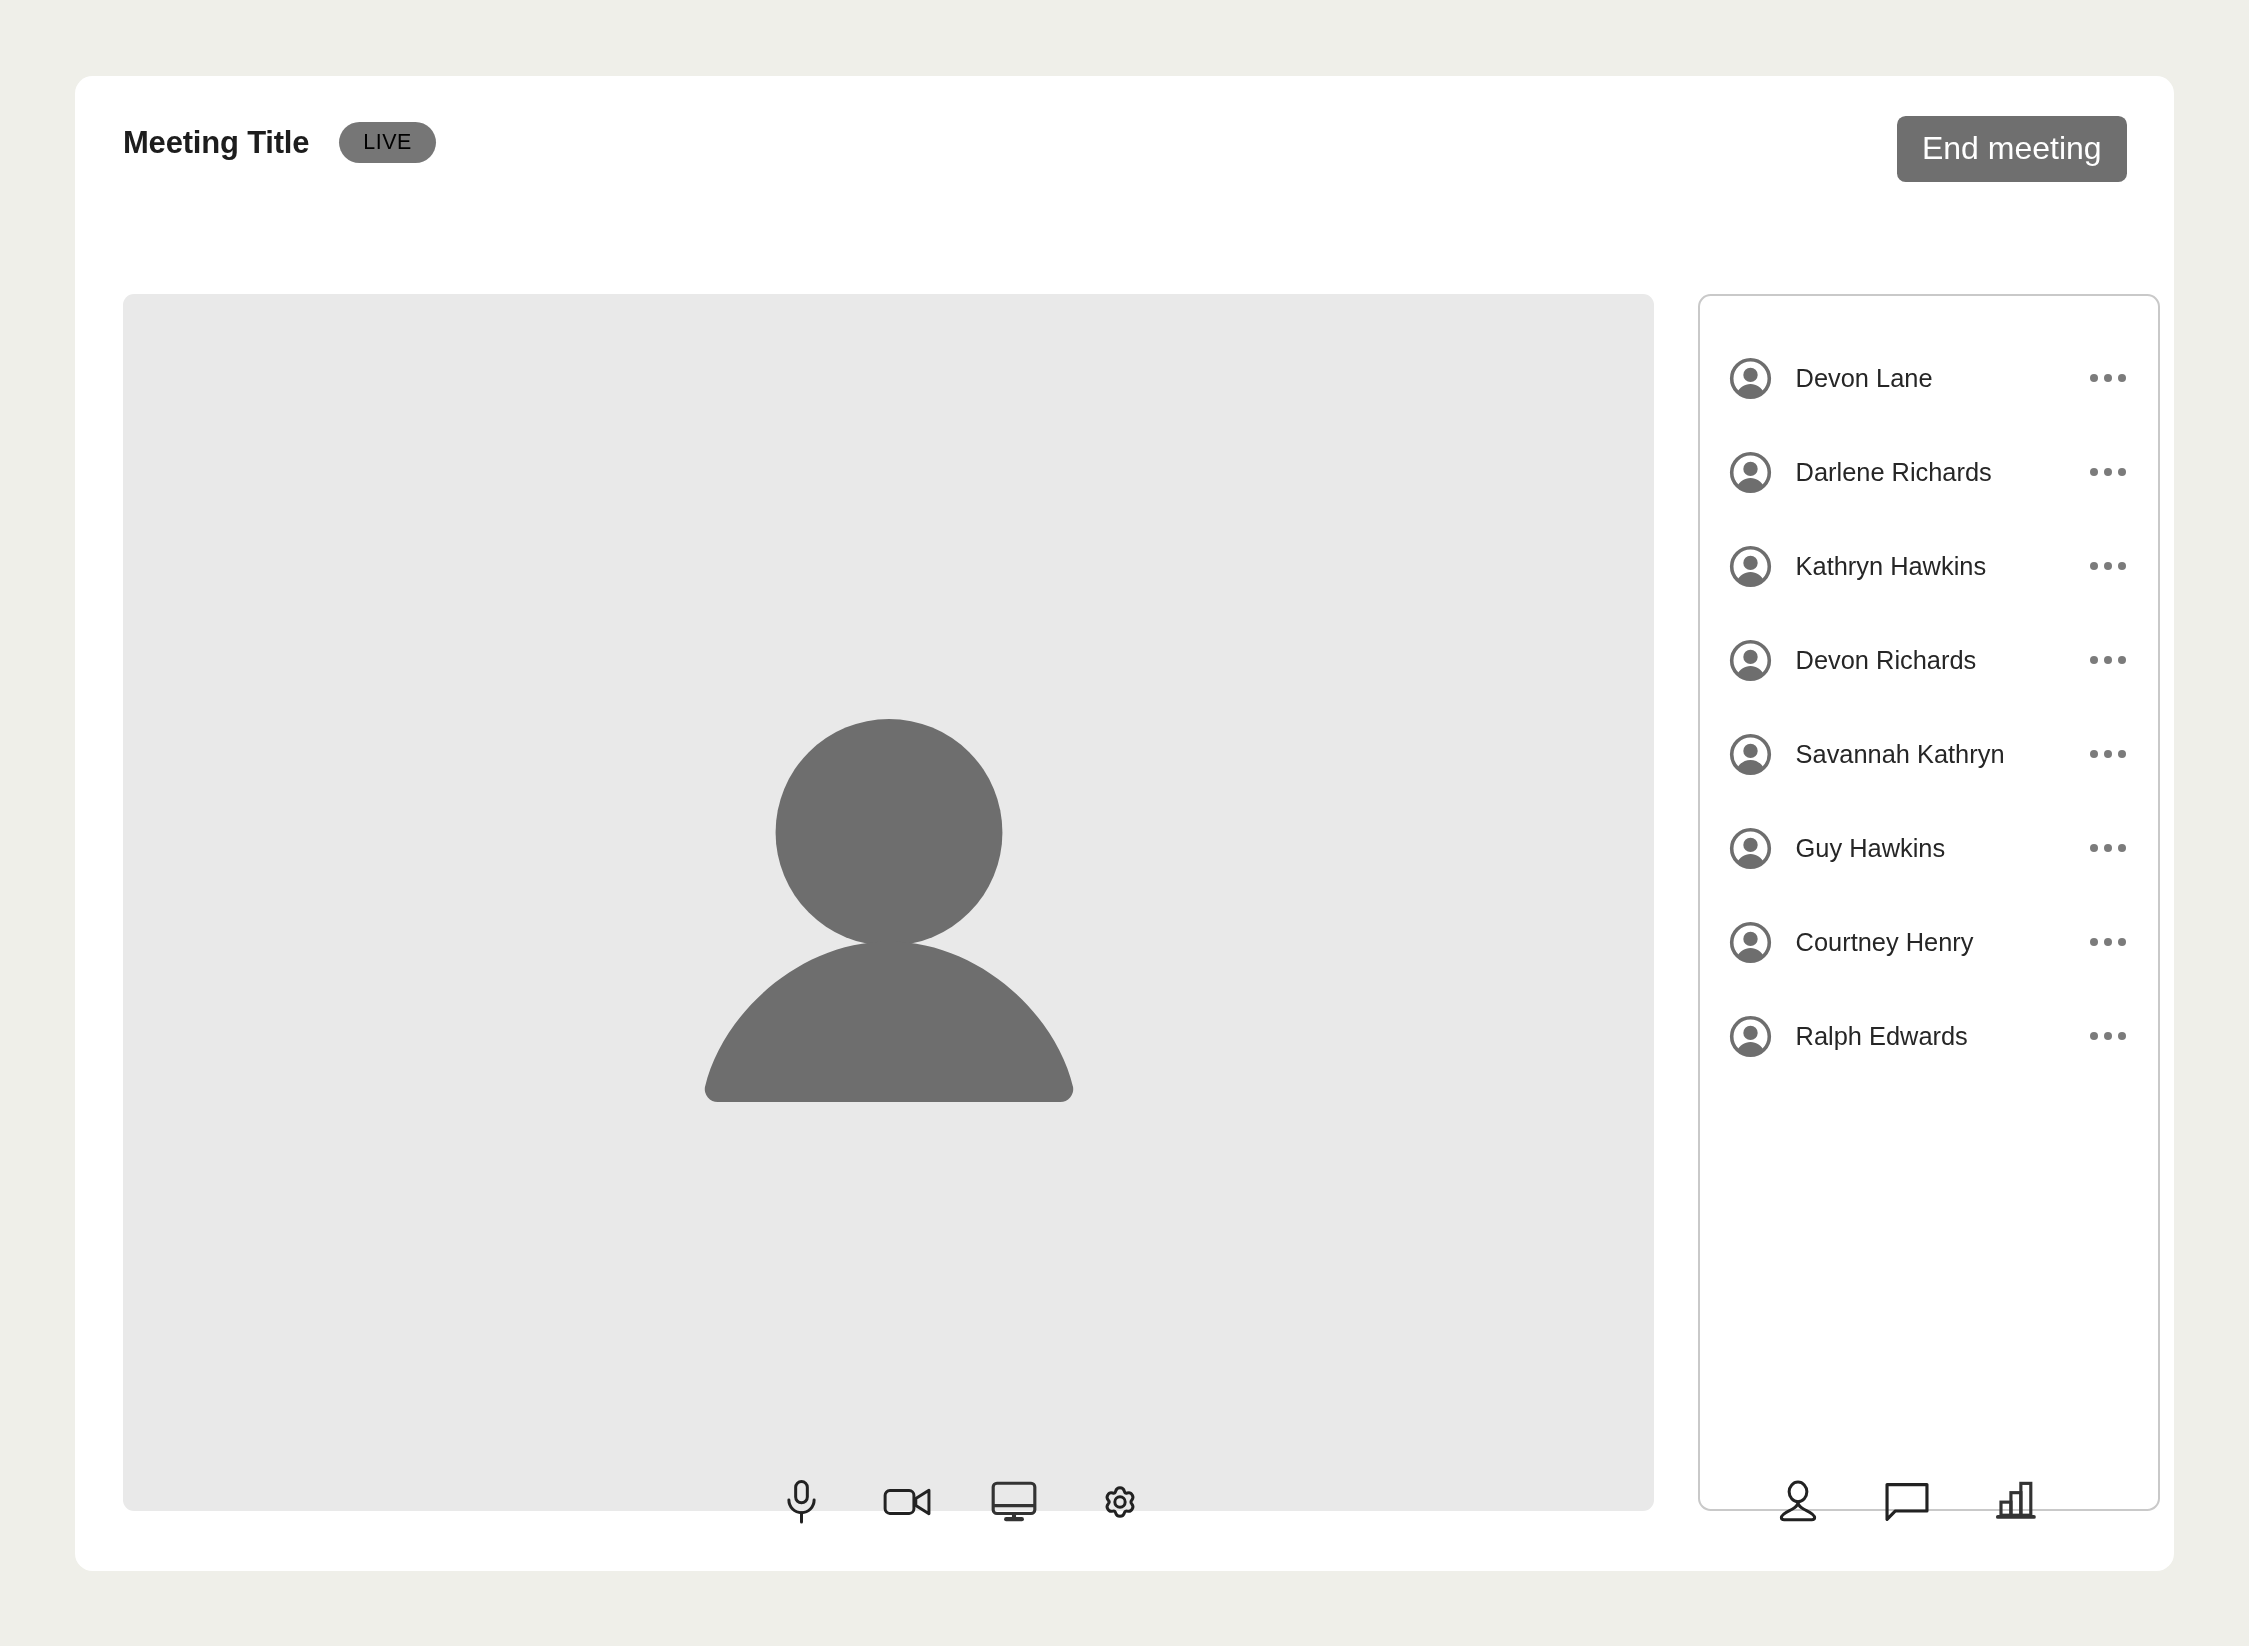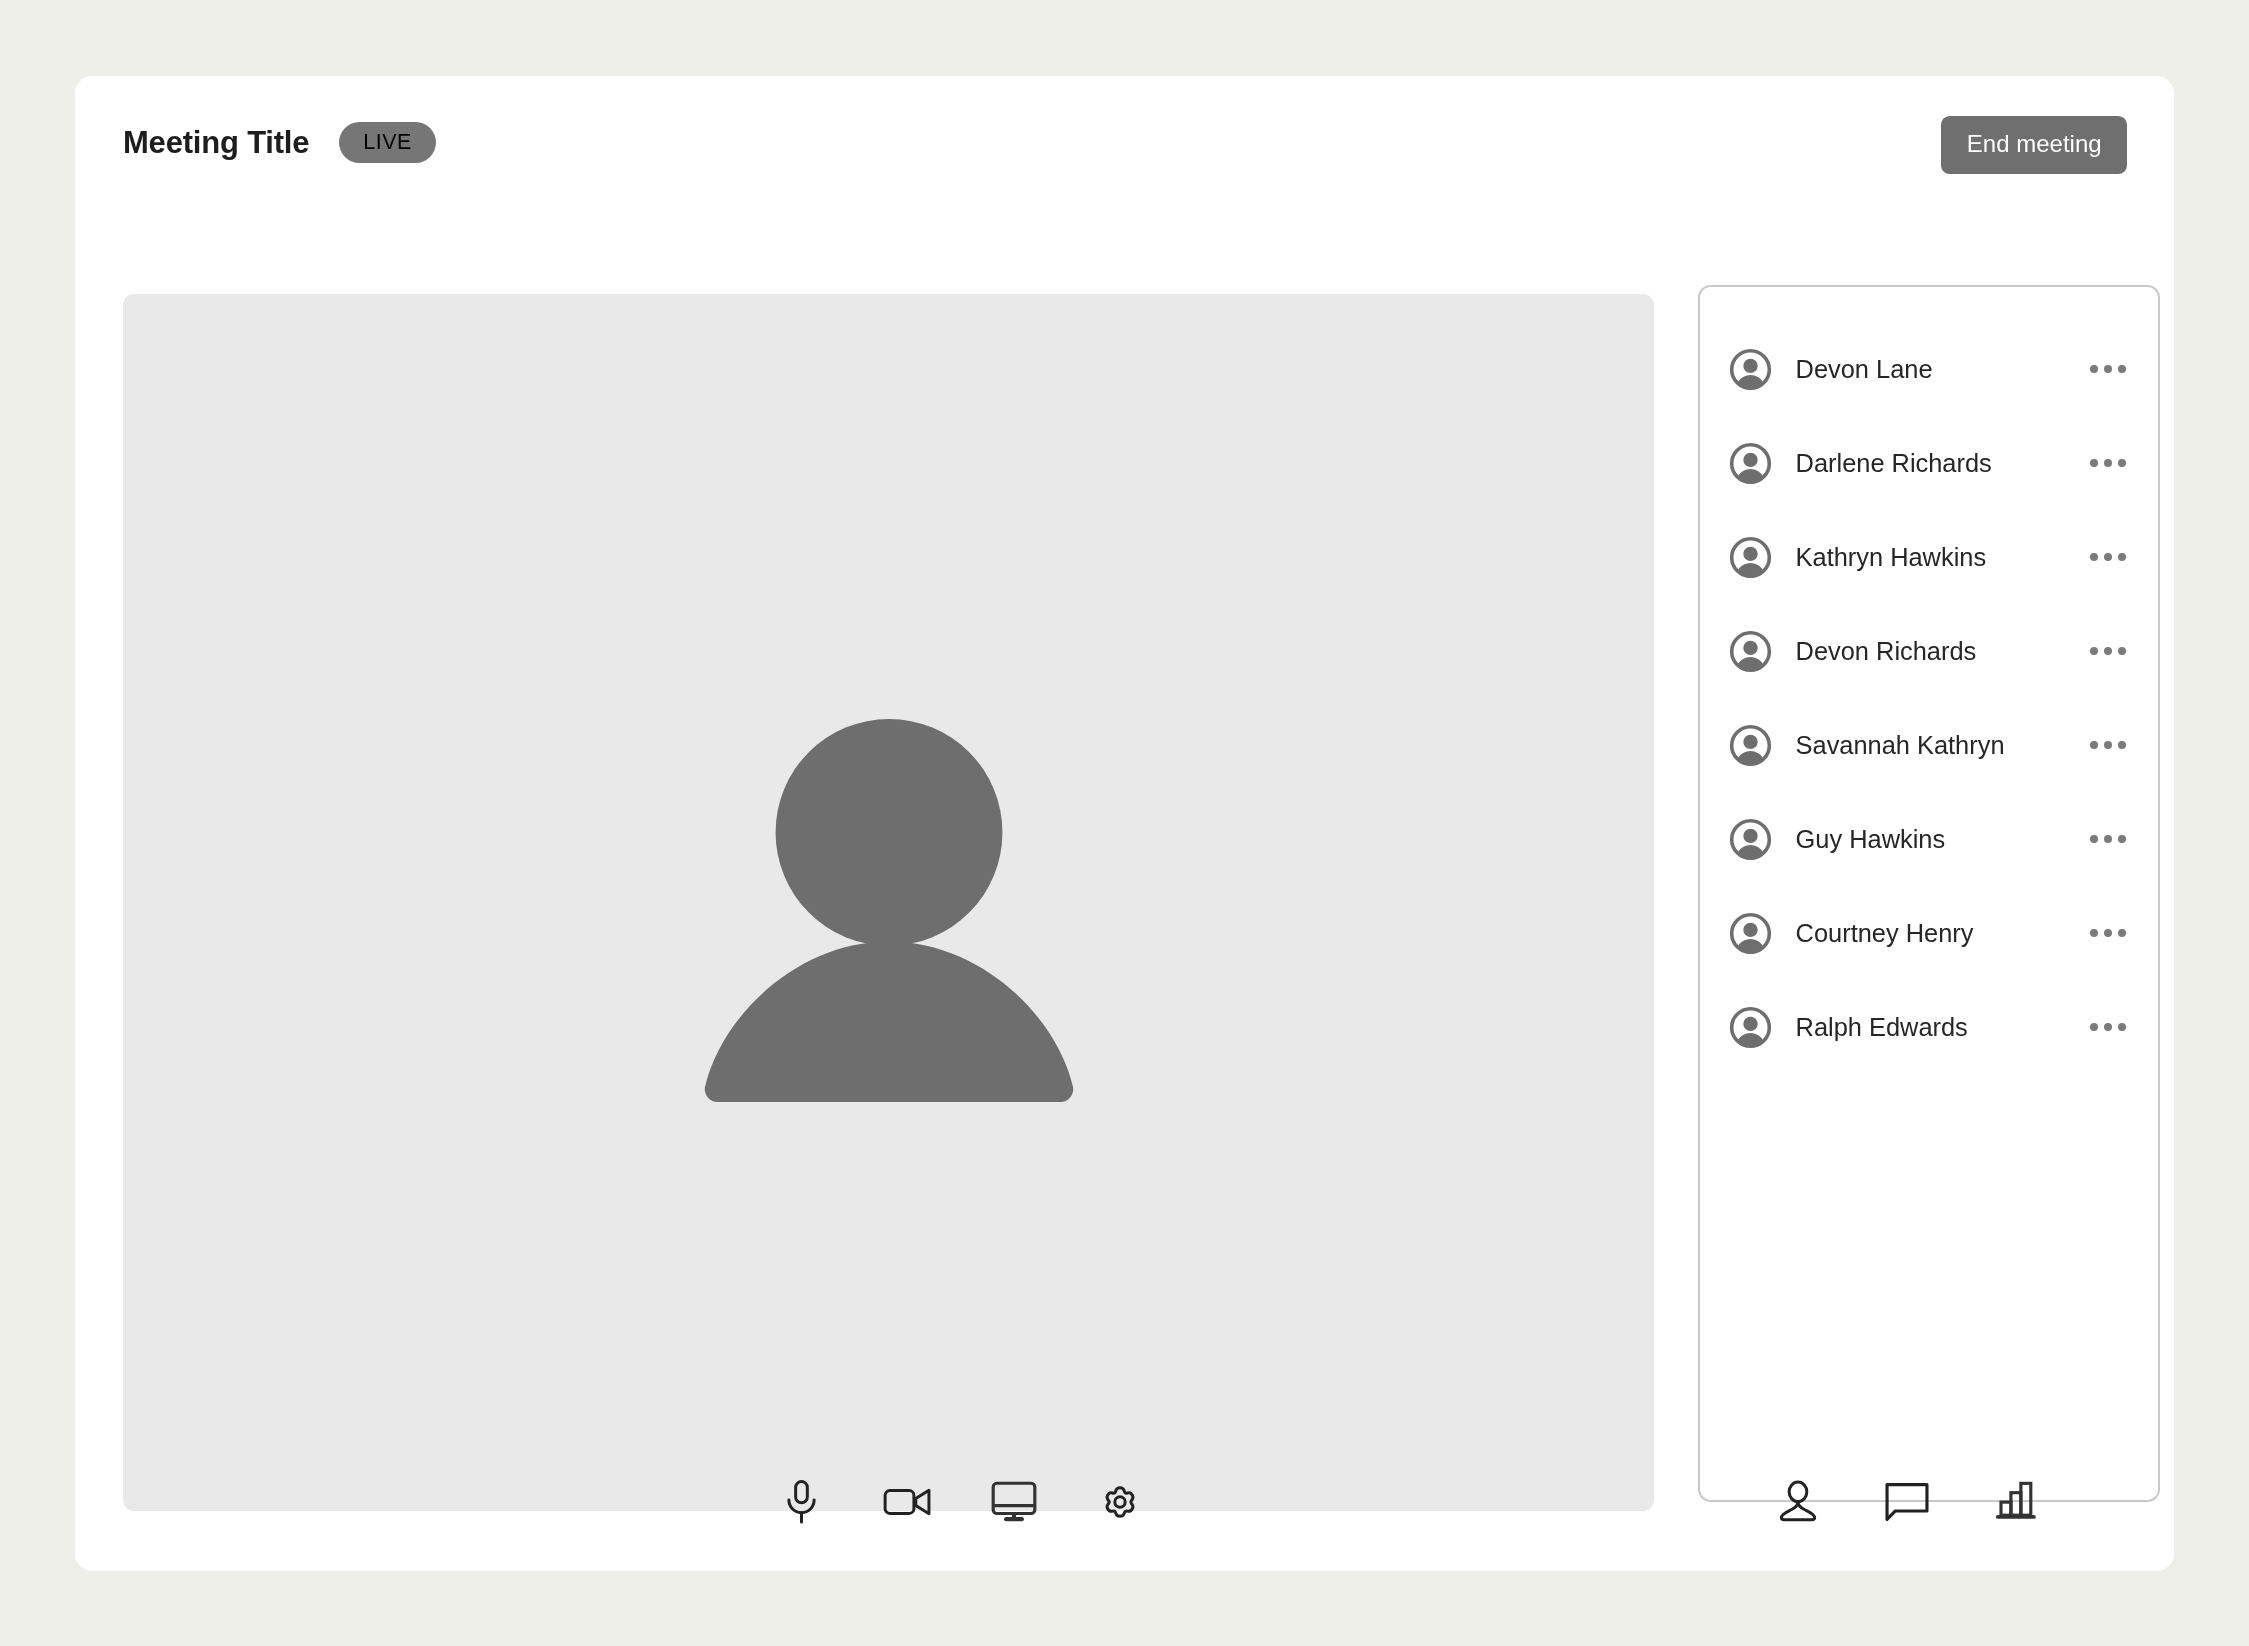--- a/index.html
+++ b/index.html
@@ -61,21 +61,21 @@
     border-radius: 793px;
     padding: 9.5px 24px 10.3px;
     line-height: 1;
   }
   .end-meeting-btn {
     position: absolute;
     right: 47px;
     top: 40px;
     background: #6f6f6f;
     color: #ffffff;
-    font-size: 24px;
+    font-size: 32px;
     font-family: "Liberation Sans", sans-serif;
     border: none;
     border-radius: 8.7px;
     padding: 16px 25.4px 17.5px;
     line-height: 1;
     cursor: pointer;
   }
 
   
   .body-row {
@@ -104,21 +104,21 @@
     transform: translate(-50%, -50%);
     width: 428px;
     height: 428px;
   }
   .stage-avatar svg { display: block; width: 100%; height: 100%; }
 
   
   .participants-panel {
     position: absolute;
     left: 1623px;
-    top: 66px;
+    top: 75px;
     width: 462px;
     height: 1217px;
     background: #ffffff;
     border: 2.4px solid #c9c9c9;
     border-radius: 12.7px;
     box-sizing: border-box;
     padding: 35px 0 0 0;
     overflow: hidden;
   }
   .participant-row {

